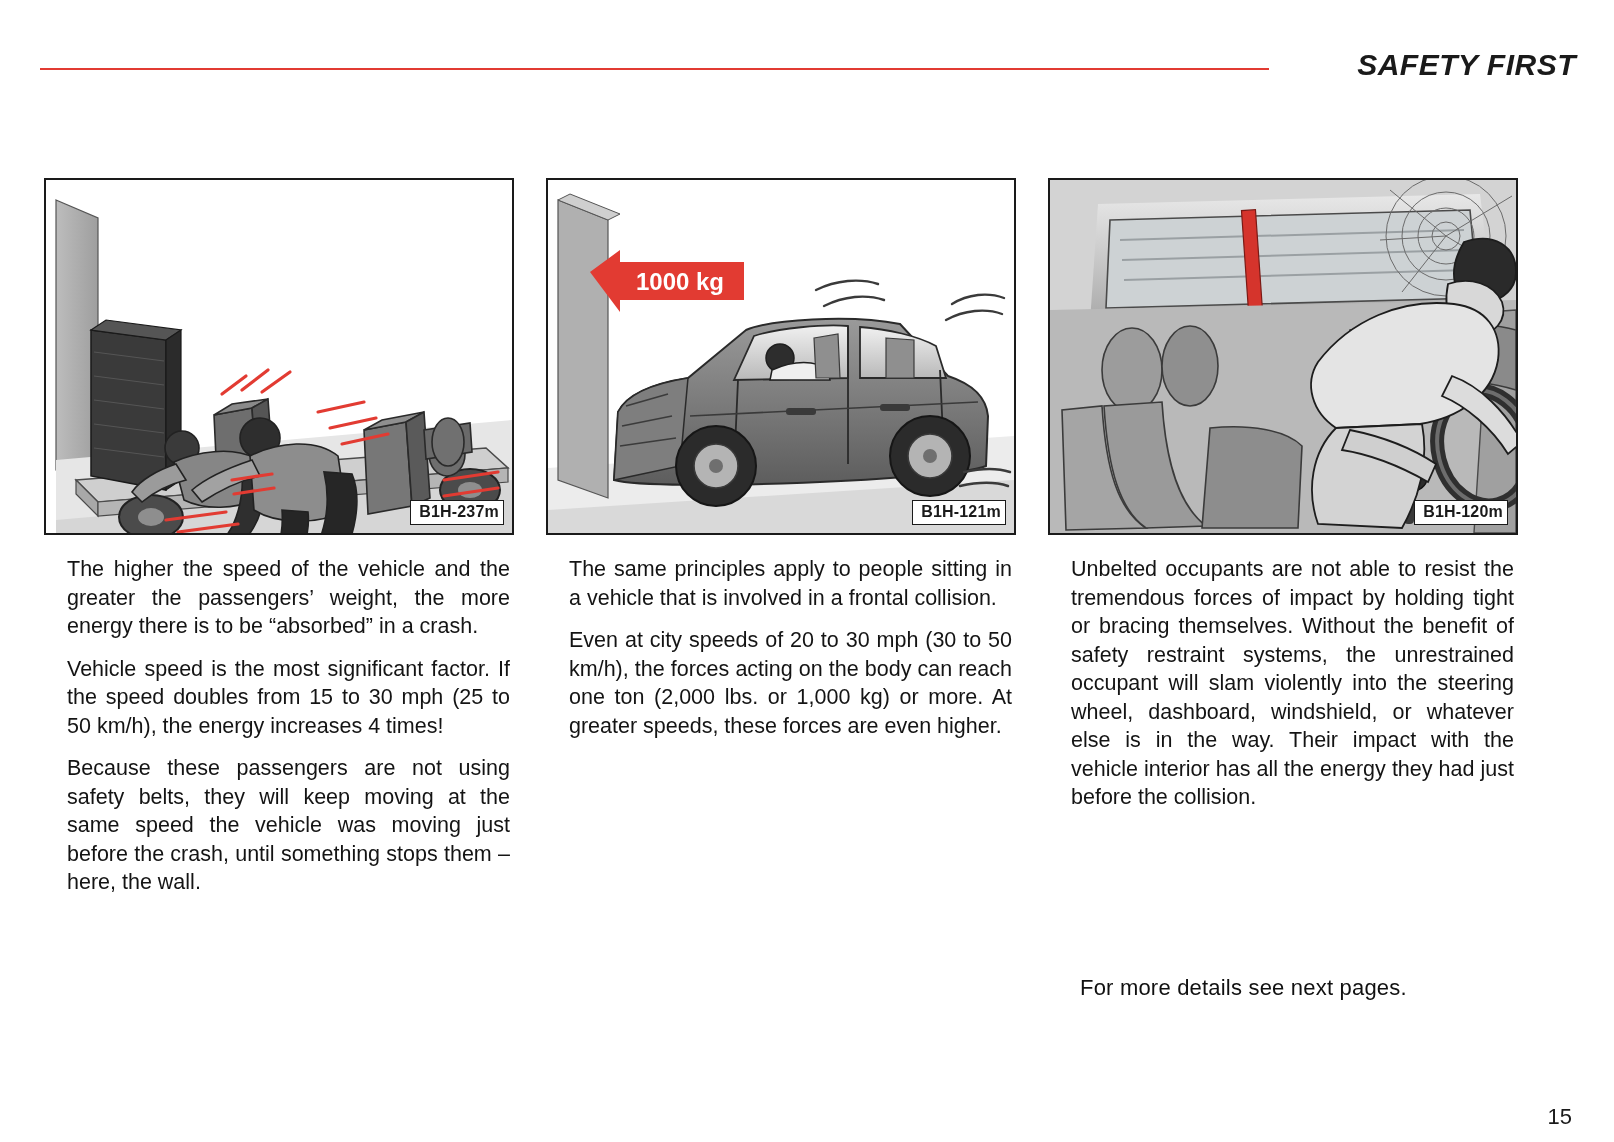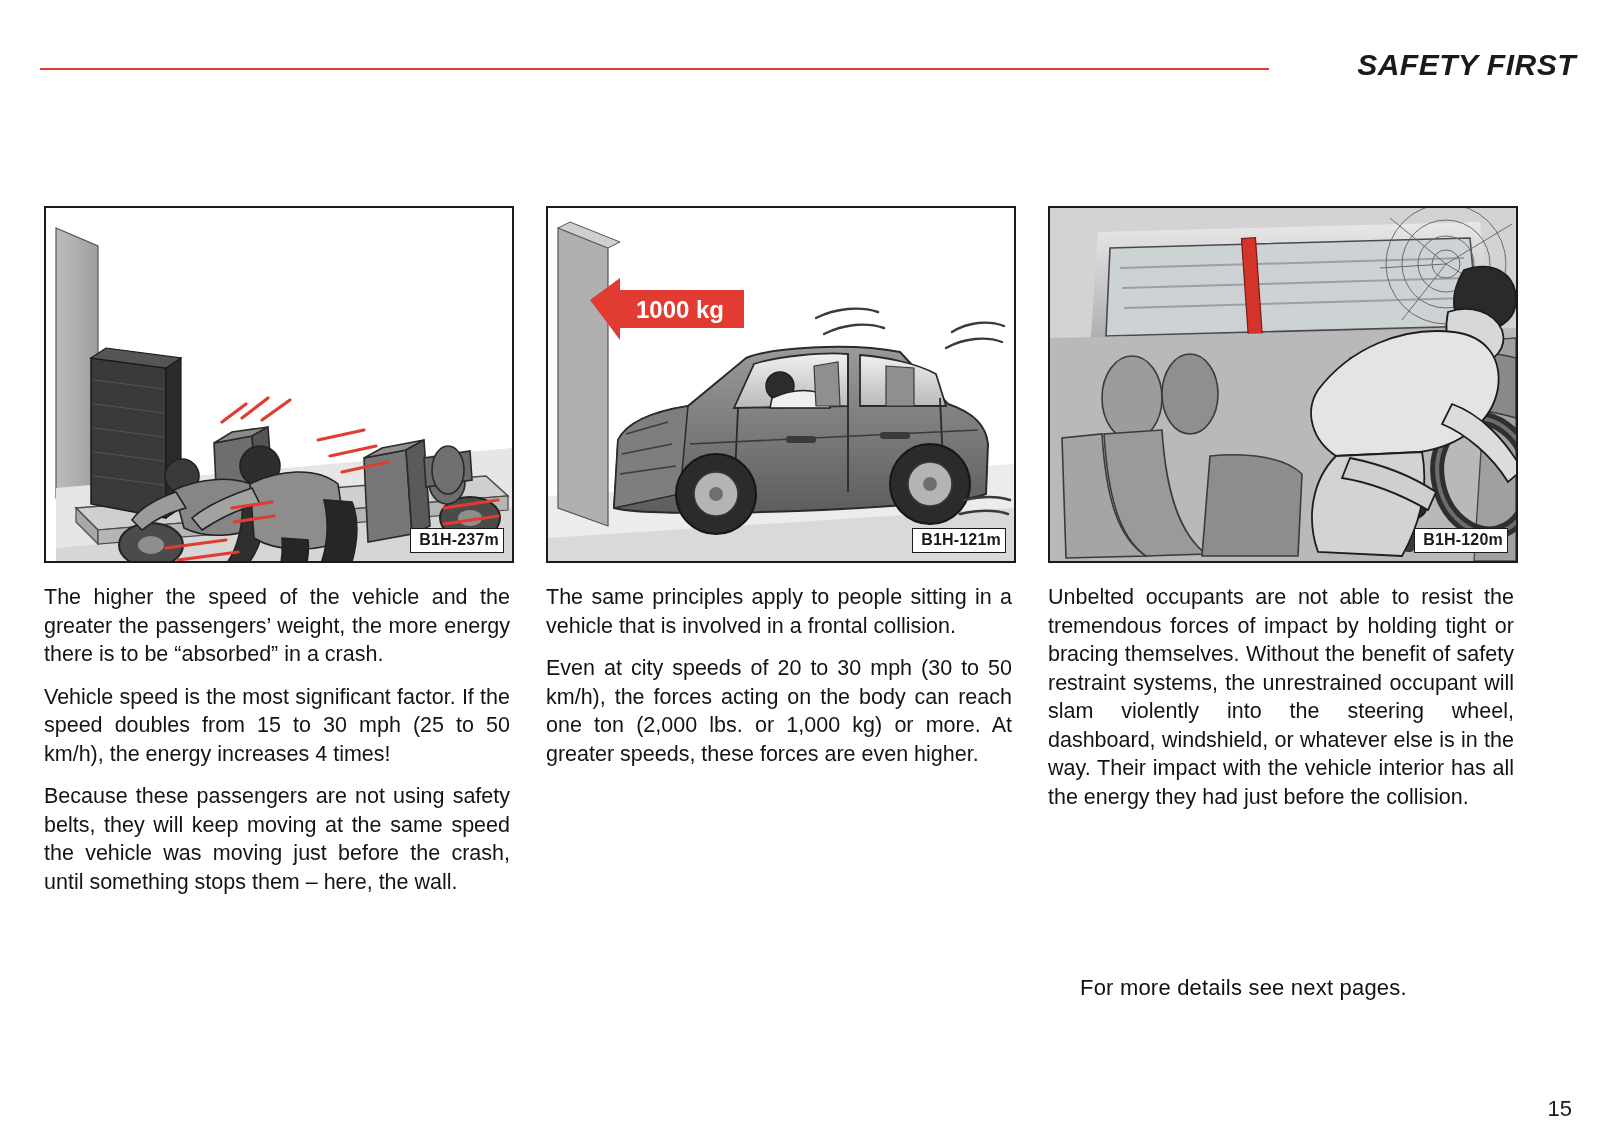--- a/index.html
+++ b/index.html
@@ -58,21 +58,20 @@
   }
 
   
   .figure {
     position: relative;
     width: 466px;
     height: 353px;
     border: 2px solid #1a1a1a;
     background: #4d7c0f;
     overflow: hidden;
-    margin-top: 28px;
   }
   .fig-caption {
     position: absolute;
     right: 8px;
     bottom: 8px;
     background: #ffffff;
     border: 1.5px solid #1a1a1a;
     font-size: 16px;
     font-weight: bold;
     padding: 2px 4px 3px 8px;
@@ -83,20 +82,21 @@
     position: absolute;
     inset: 0;
     width: 100%;
     height: 100%;
     display: block;
   }
 
   
   .body-text {
     margin-top: 20px;
+    margin-left: 23px;
   }
   .body-text p {
     margin: 0 0 14px 0;
     font-size: 21.5px;
     line-height: 28.5px;
     text-align: justify;
     color: #141414;
   }
   .body-text p.last {
     margin-bottom: 0;
@@ -109,21 +109,21 @@
     width: 440px;
     font-size: 22px;
     font-weight: normal;
     letter-spacing: 0.2px;
     color: #111;
   }
 
   .page-number {
     position: absolute;
     right: 42px;
-    bottom: 20px;
+    bottom: 12px;
     font-size: 22px;
     color: #1a1a1a;
   }
 </style>
 </head>
 <body>
 
 <div class="header">
   <div class="header-rule"></div>
   <div class="header-title">SAFETY FIRST</div>

